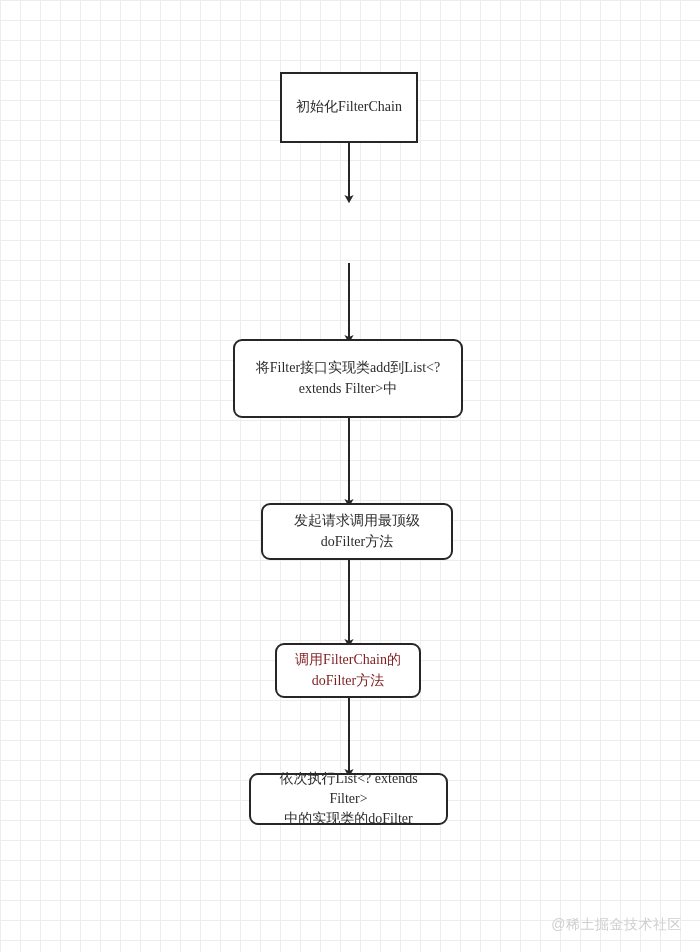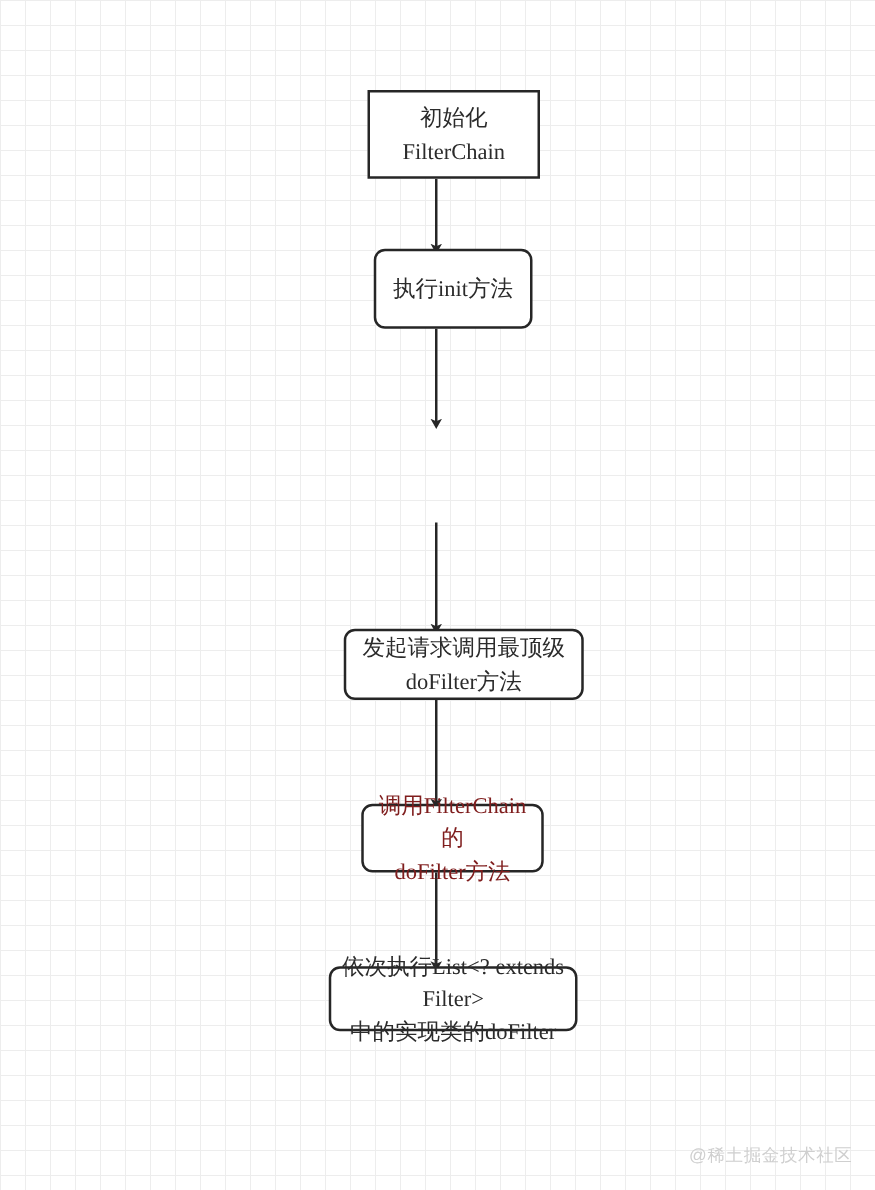--- a/index.html
+++ b/index.html
@@ -43,24 +43,23 @@
   .node {
     position: absolute;
     box-sizing: border-box;
     background: #ffffff;
     border: 2px solid #262626;
     display: flex;
     align-items: center;
     justify-content: center;
     text-align: center;
     color: #2b2b2b;
-    font-size: 18px;
+    font-size: 14px;
     line-height: 1.45;
     padding: 4px 8px;
-    margin-left: 14px;
   }
   .node.sharp { border-radius: 0; }
   .node.round { border-radius: 9px; }
 
   .node-label {
     display: block;
     white-space: pre-line;
   }
 
   .watermark {
@@ -92,24 +91,25 @@
         <line x1="349" y1="418" x2="349" y2="503" stroke="#262626" stroke-width="2" marker-end="url(#arrowhead)"></line>
         <line x1="349" y1="560" x2="349" y2="643" stroke="#262626" stroke-width="2" marker-end="url(#arrowhead)"></line>
         <line x1="349" y1="698" x2="349" y2="773" stroke="#262626" stroke-width="2" marker-end="url(#arrowhead)"></line>
       </g>
   </svg>
 
   <div class="node sharp" style="left: 280px; top: 72px; width: 138px; height: 71px; border-color: rgb(38, 38, 38); background: rgb(255, 255, 255); color: rgb(43, 43, 43);">
     <span class="node-label">初始化FilterChain</span>
   </div>
 
-  <div class="node round" style="left: 285px; top: 199px; width: 127px; height: 64px; border-color: rgb(38, 38, 38); background: rgb(255, 255, 255); color: rgb(43, 43, 43);">
-    <span class="node-label">执行init方法</span>
+
+  <div class="node round" style="left: 233px; top: 339px; width: 230px; height: 79px; border-color: rgb(38, 38, 38); background: rgb(255, 255, 255); color: rgb(43, 43, 43);">
+    <span class="node-label">将Filter接口实现类add到List&lt;?
+extends Filter&gt;中</span>
   </div>
-
 
   <div class="node round" style="left: 261px; top: 503px; width: 192px; height: 57px; border-color: rgb(38, 38, 38); background: rgb(255, 255, 255); color: rgb(43, 43, 43);">
     <span class="node-label">发起请求调用最顶级
 doFilter方法</span>
   </div>
 
   <div class="node round" style="left: 275px; top: 643px; width: 146px; height: 55px; border-color: rgb(38, 38, 38); background: rgb(255, 255, 255); color: #7f1d1d;">
     <span class="node-label">调用FilterChain的
 doFilter方法</span>
   </div>

